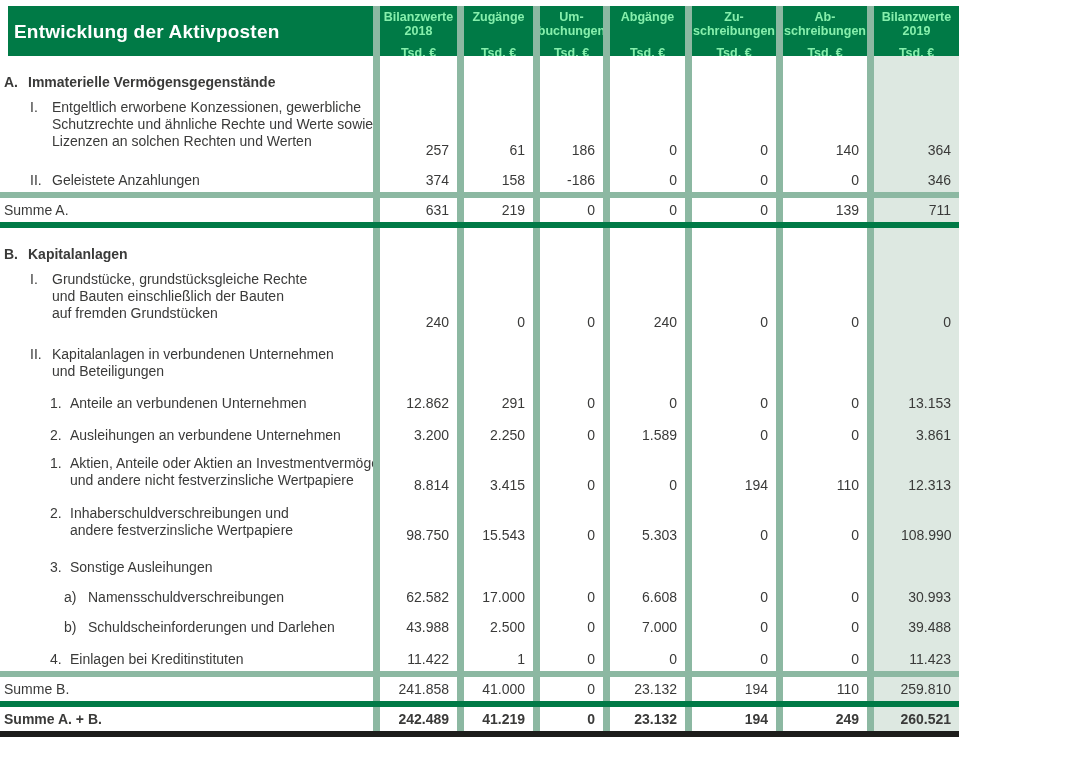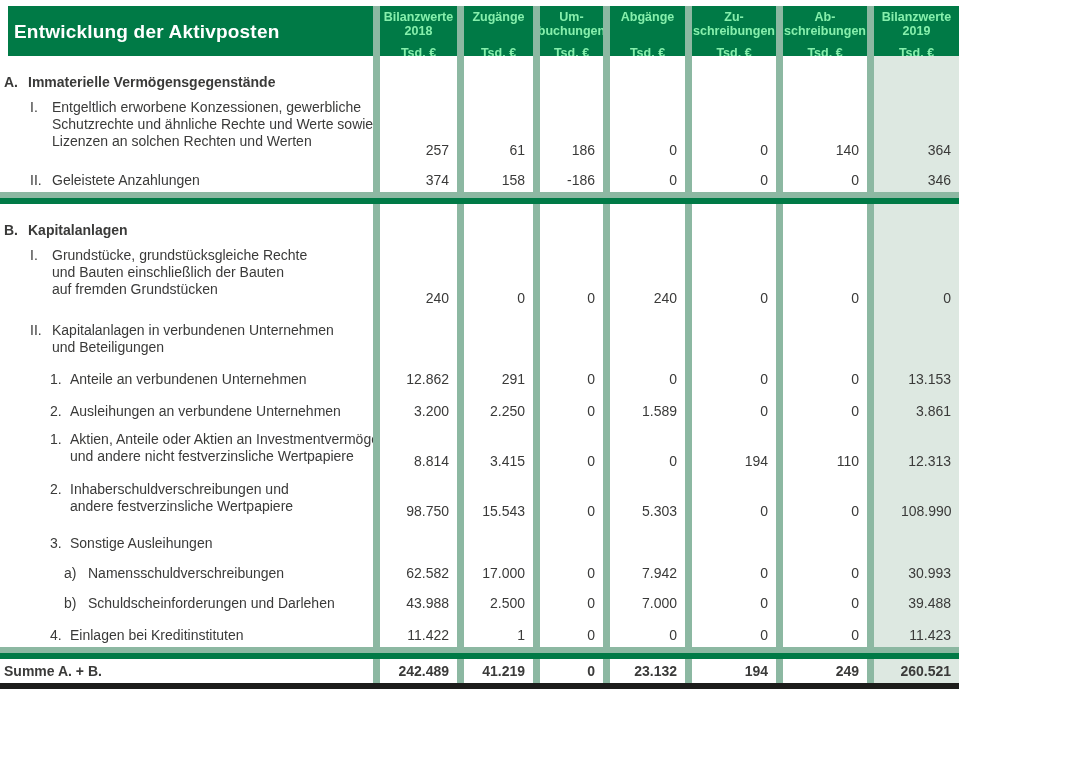--- a/index.html
+++ b/index.html
@@ -165,20 +165,30 @@
           <td class="v">158</td>
           <td class="v">-186</td>
           <td class="v">0</td>
           <td class="v">0</td>
           <td class="v">0</td>
           <td class="v mint">346</td>
         </tr>
         <tr class="rule rule-sage">
           <td colspan="8"></td>
         </tr>
+        <tr class="sum">
+          <td class="lab">Summe A.</td>
+          <td class="v">631</td>
+          <td class="v">219</td>
+          <td class="v">0</td>
+          <td class="v">0</td>
+          <td class="v">0</td>
+          <td class="v">139</td>
+          <td class="v mint">711</td>
+        </tr>
         <tr class="rule rule-green">
           <td colspan="8"></td>
         </tr>
         <tr class="section l0 n1 nov">
           <td class="lab">
             <div class="inner">
               <span class="num">B.</span>
               <span class="txt">Kapitalanlagen</span>
             </div>
           </td>
@@ -298,21 +308,21 @@
         <tr class="item l3 n1 hasv">
           <td class="lab">
             <div class="inner">
               <span class="num">a)</span>
               <span class="txt">Namensschuldverschreibungen</span>
             </div>
           </td>
           <td class="v">62.582</td>
           <td class="v">17.000</td>
           <td class="v">0</td>
-          <td class="v">7.942</td>
+          <td class="v">6.608</td>
           <td class="v">0</td>
           <td class="v">0</td>
           <td class="v mint">30.993</td>
         </tr>
         <tr class="item l3 n1 hasv">
           <td class="lab">
             <div class="inner">
               <span class="num">b)</span>
               <span class="txt">Schuldscheinforderungen und Darlehen</span>
             </div>
@@ -335,20 +345,30 @@
           <td class="v">11.422</td>
           <td class="v">1</td>
           <td class="v">0</td>
           <td class="v">0</td>
           <td class="v">0</td>
           <td class="v">0</td>
           <td class="v mint">11.423</td>
         </tr>
         <tr class="rule rule-sage">
           <td colspan="8"></td>
+        </tr>
+        <tr class="sum">
+          <td class="lab">Summe B.</td>
+          <td class="v">241.858</td>
+          <td class="v">41.000</td>
+          <td class="v">0</td>
+          <td class="v">23.132</td>
+          <td class="v">194</td>
+          <td class="v">110</td>
+          <td class="v mint">259.810</td>
         </tr>
         <tr class="rule rule-green">
           <td colspan="8"></td>
         </tr>
         <tr class="sum bold">
           <td class="lab">Summe A. + B.</td>
           <td class="v">242.489</td>
           <td class="v">41.219</td>
           <td class="v">0</td>
           <td class="v">23.132</td>

